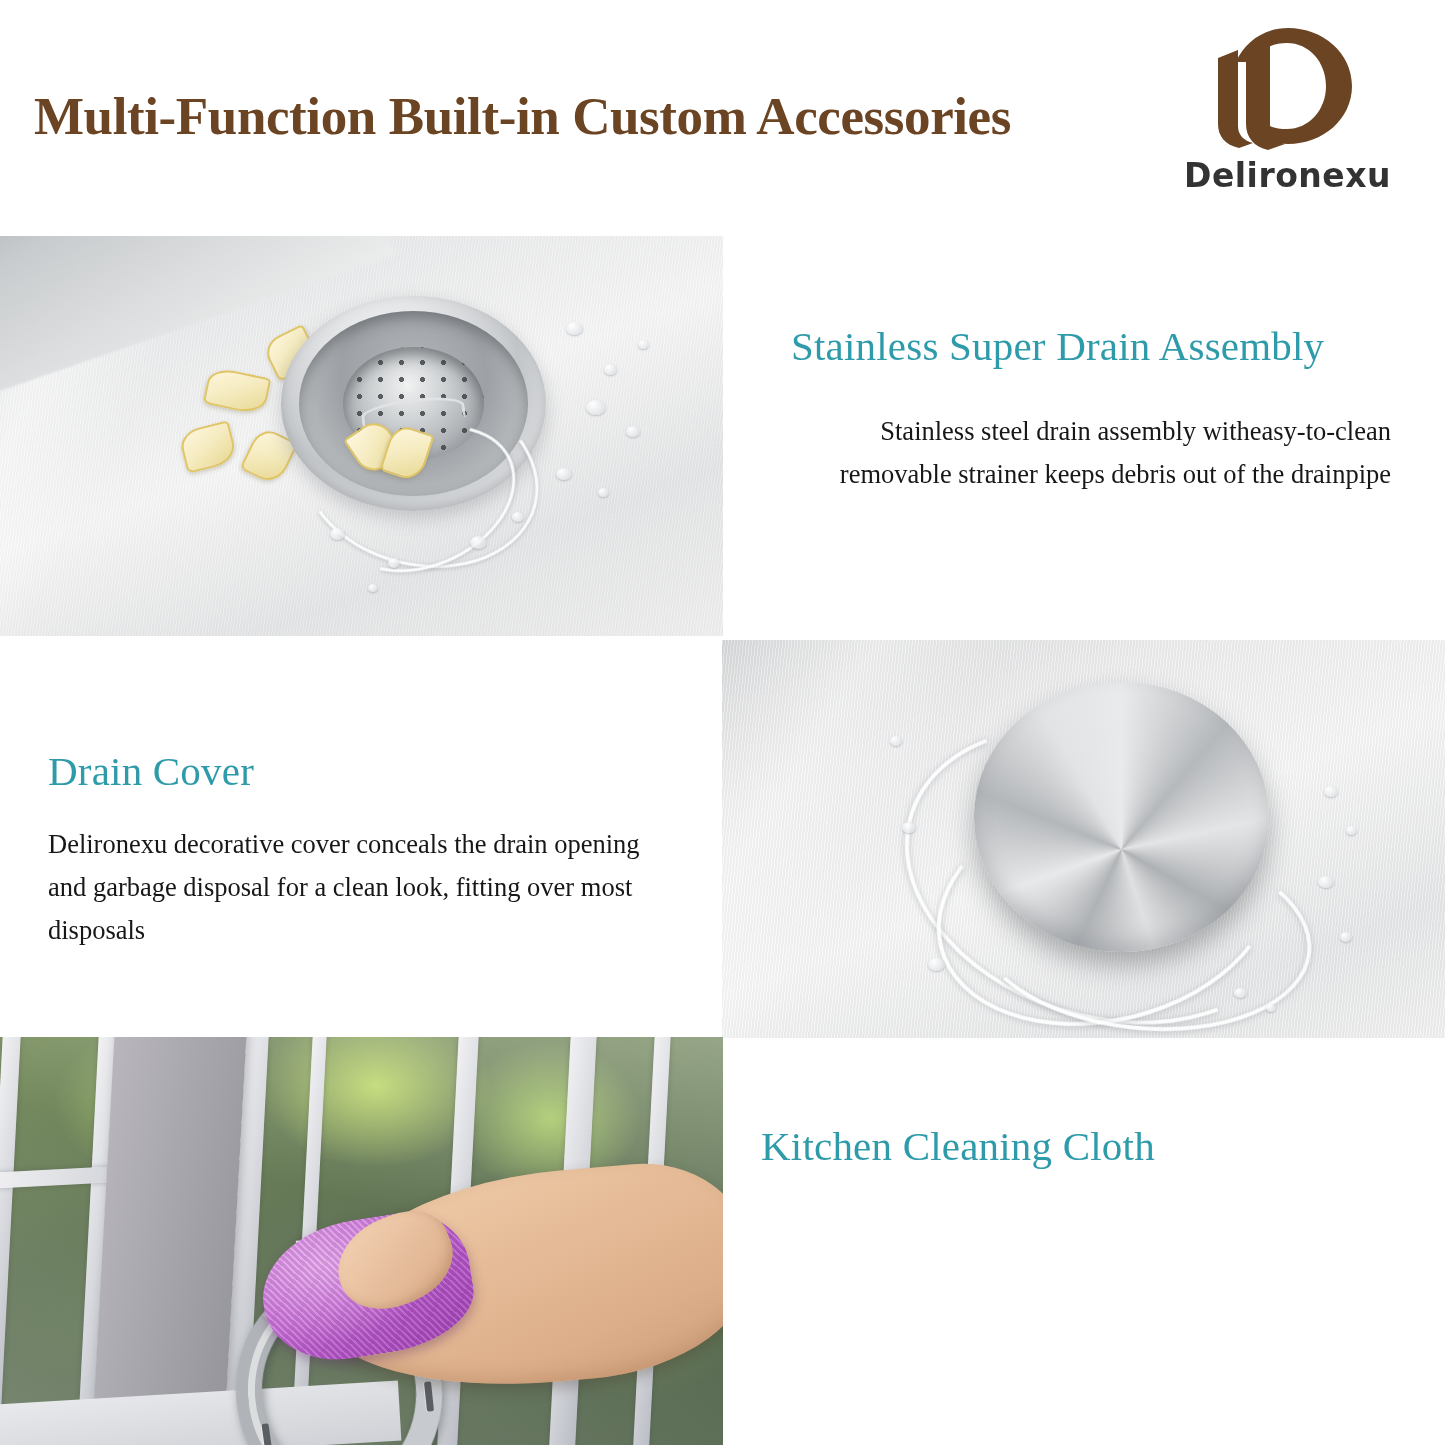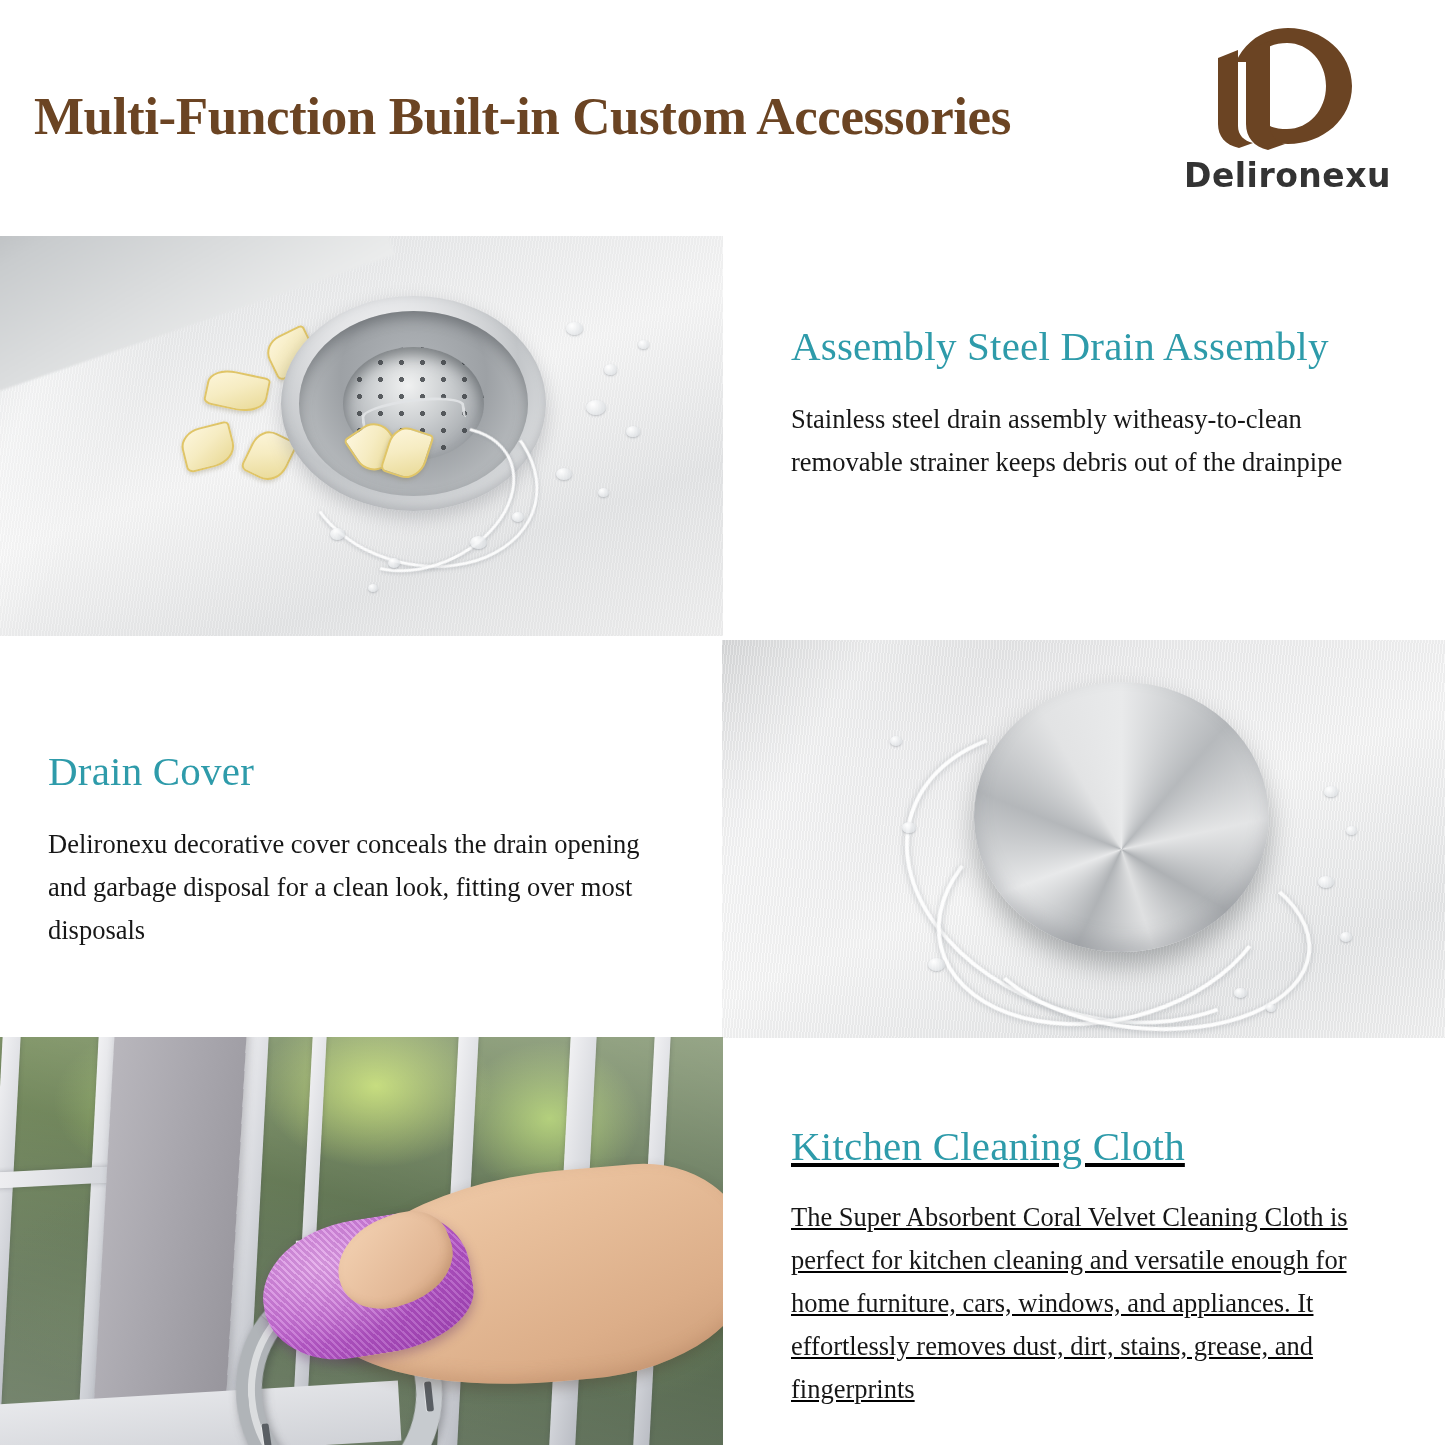--- a/index.html
+++ b/index.html
@@ -243,24 +243,24 @@
   .feature-heading {
     font-family:"Liberation Serif", serif;
     font-size:41px; font-weight:normal; color:#2E9BAA;
     letter-spacing:.2px; white-space:nowrap;
   }
   .feature-body {
     font-family:"Liberation Serif", serif;
     font-size:26.5px; line-height:1.62; color:#171717;
   }
   #text-drain-assembly  { left:791px; top:322px;  width:615px; }
-  #text-drain-assembly  .feature-body { margin-top:28px; width:600px; }
+  #text-drain-assembly  .feature-body { margin-top:40px; width:600px;text-align:right; }
   #text-drain-cover     { left:48px;  top:747px;  width:625px; }
   #text-drain-cover     .feature-body { margin-top:28px; width:600px; }
-  #text-cleaning-cloth  { left:791px; top:1122px; width:625px;text-decoration:underline; }
+  #text-cleaning-cloth  { left:761px; top:1122px; width:625px; }
   #text-cleaning-cloth  .feature-body { margin-top:26px; width:620px; }
 </style>
 </head>
 <body>
 
 <div id="header">
   <div id="page-title">Multi-Function Built-in Custom Accessories</div>
 
   <div id="brand-block">
     <svg id="brand-mark" viewBox="0 0 192 128">
@@ -304,21 +304,21 @@
   <div class="droplet" style="left:556px;top:232px;width:16px;height:12px;"></div>
   <div class="droplet" style="left:598px;top:252px;width:11px;height:9px;"></div>
   <div class="droplet" style="left:330px;top:292px;width:15px;height:12px;"></div>
   <div class="droplet" style="left:388px;top:322px;width:12px;height:10px;"></div>
   <div class="droplet" style="left:470px;top:300px;width:17px;height:13px;"></div>
   <div class="droplet" style="left:512px;top:276px;width:12px;height:10px;"></div>
   <div class="droplet" style="left:368px;top:348px;width:10px;height:8px;"></div>
 </div>
 
 <div class="feature-text" id="text-drain-assembly">
-  <div class="feature-heading">Assembly Steel Drain Assembly</div>
+  <div class="feature-heading">Stainless Super Drain Assembly</div>
   <div class="feature-body">Stainless steel drain assembly witheasy-to-clean removable strainer keeps debris out of the drainpipe</div>
 </div>
 
 <div class="feature-text" id="text-drain-cover">
   <div class="feature-heading">Drain Cover</div>
   <div class="feature-body">Delironexu decorative cover conceals the drain opening and garbage disposal for a clean look, fitting over most disposals</div>
 </div>
 
 <div class="photo" id="photo-drain-cover">
   <div class="cover-bg"></div>
@@ -366,14 +366,13 @@
   <div class="faucet-ring" style="left:252px;top:398px;transform:rotate(82deg);"></div>
   <div class="faucet-ring" style="left:414px;top:356px;transform:rotate(84deg);"></div>
 
   <div class="hand"></div>
   <div class="cloth"></div>
   <div class="thumb"></div>
 </div>
 
 <div class="feature-text" id="text-cleaning-cloth">
   <div class="feature-heading">Kitchen Cleaning Cloth</div>
-  <div class="feature-body">The Super Absorbent Coral Velvet Cleaning Cloth is perfect for kitchen cleaning and versatile enough for home furniture, cars, windows, and appliances. It effortlessly removes dust, dirt, stains, grease, and fingerprints</div>
 </div>
 
 </body></html>

